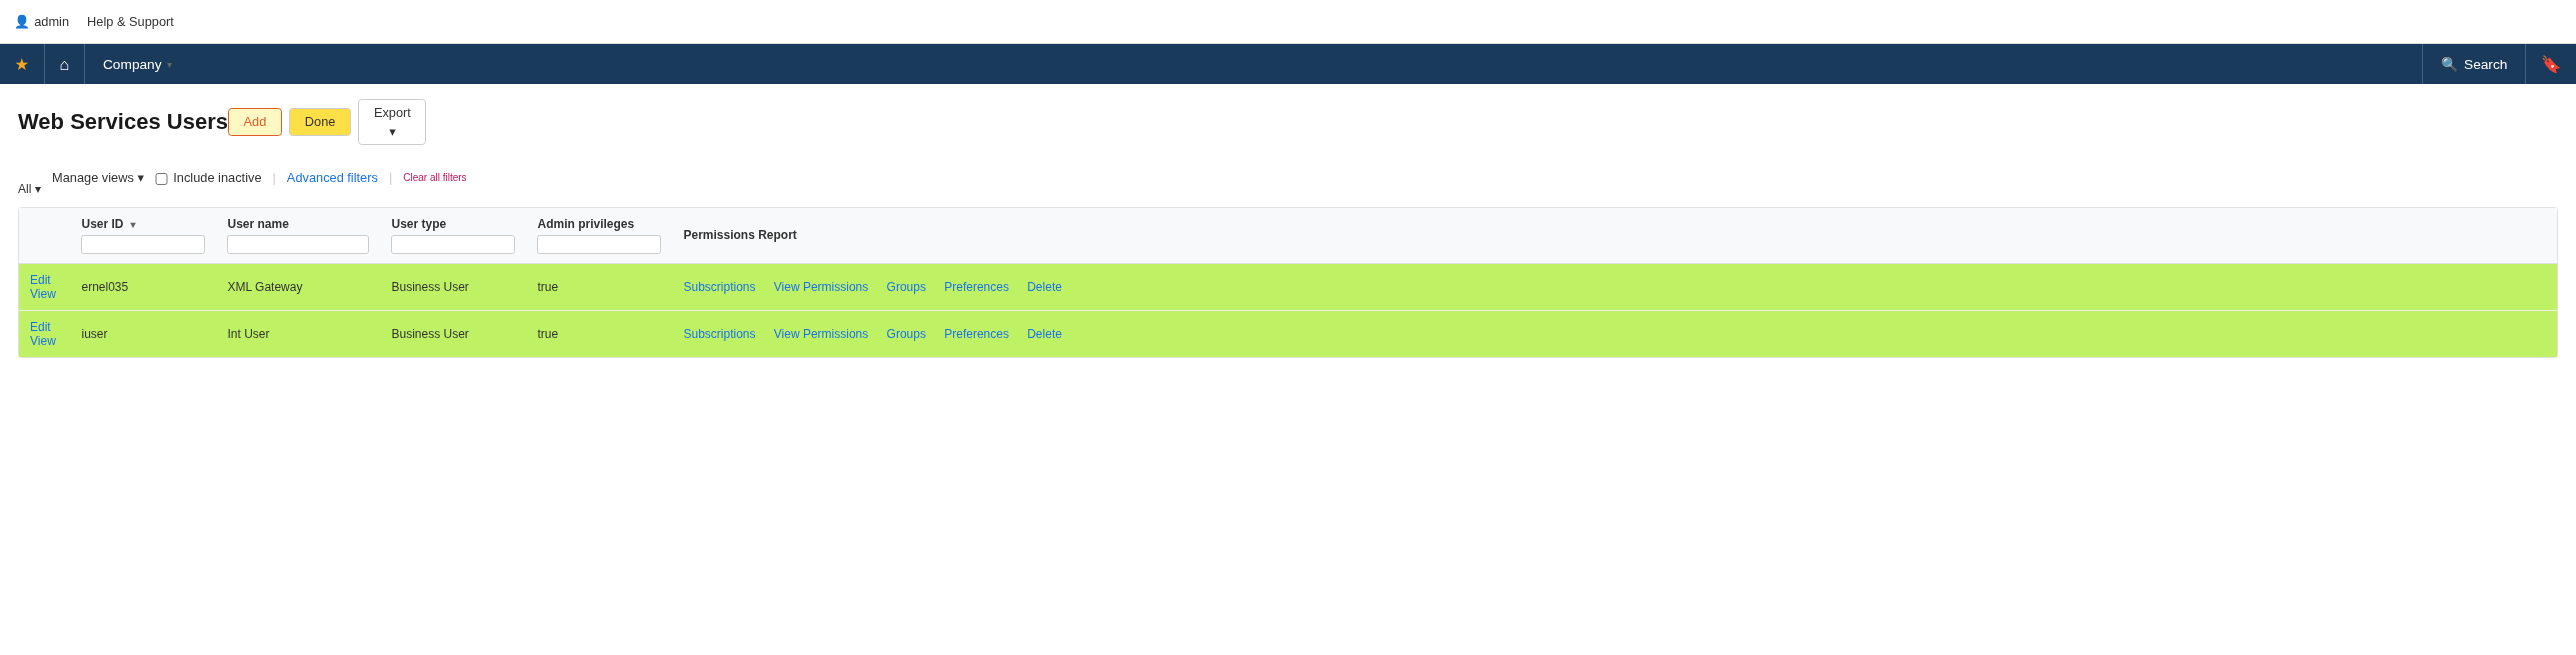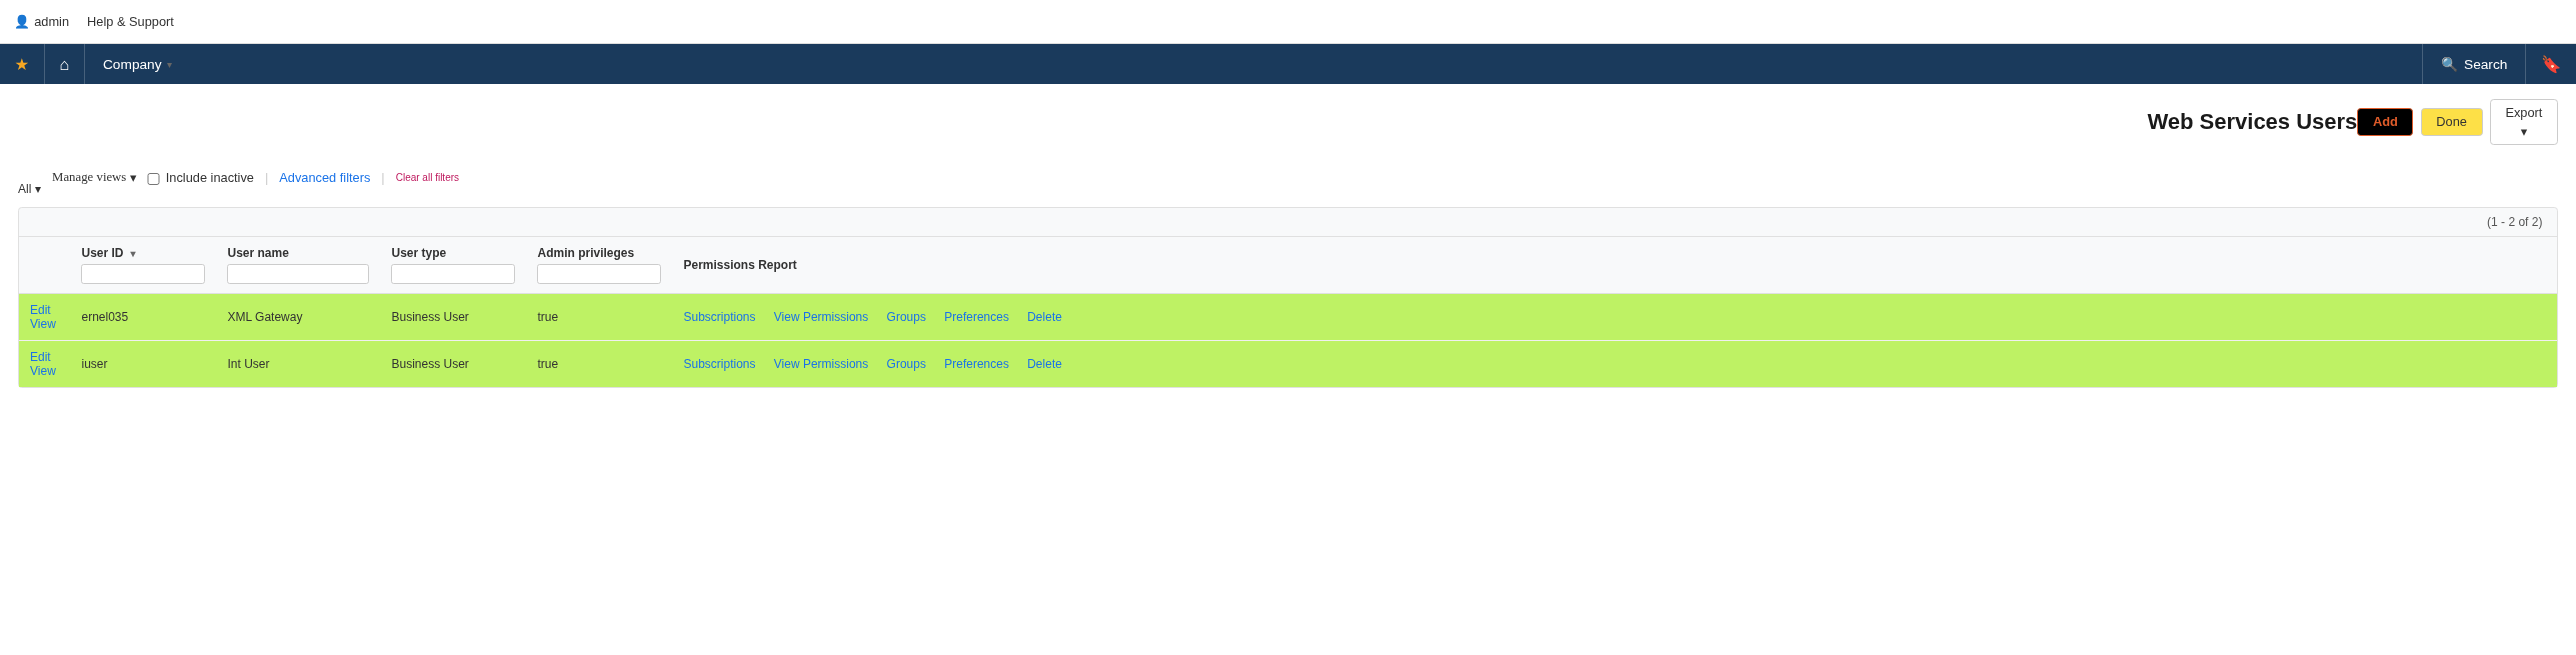--- a/index.html
+++ b/index.html
@@ -29,32 +29,32 @@
     .nav-home { color: #fff; font-size: 16.4px; padding: 0 14.6px; cursor: pointer; display: flex; align-items: center; height: 100%; border-left: 0.9px solid rgba(255,255,255,0.2); border-right: 0.9px solid rgba(255,255,255,0.2); }
     .nav-company { display: flex; align-items: center; gap: 5.5px; padding: 0 18px; color: #fff; font-size: 13.7px; cursor: pointer; height: 100%; }
     .nav-right { display: flex; align-items: center; height: 100%; }
     .nav-search { display: flex; align-items: center; gap: 5.5px; color: #fff; font-size: 13.7px; padding: 0 18px; cursor: pointer; height: 100%; border-left: 0.9px solid rgba(255,255,255,0.2); }
     .nav-bookmark { color: #fff; font-size: 16.4px; padding: 0 14.6px; cursor: pointer; display: flex; align-items: center; height: 100%; border-left: 0.9px solid rgba(255,255,255,0.2); }
 
     
     .page-content { padding: 14.6px 18px; }
 
     
-    .page-header { display: flex; align-items: center; justify-content: flex-end; margin-bottom: 14.6px; }
+    .page-header { display: flex; align-items: center; justify-content: flex-start; margin-bottom: 14.6px; }
     .page-title { font-size: 22px; font-weight: 600; color: #1a1a1a; }
     .page-actions { display: flex; align-items: center; gap: 7.3px; }
     .btn { padding: 5.5px 14.6px; border-radius: 3.7px; font-size: 12.8px; cursor: pointer; border: 0.9px solid #ccc; background: #fff; color: #333; }
-    .btn-add { border: 1.8px solid #e05c2a; color: #e05c2a; background: #000000; font-weight: 700; }
+    .btn-add { border: 1.8px solid #e05c2a; color: #e05c2a; background: #fef9c3; font-weight: 400; }
     .btn-done { border: 0.9px solid #ccc; background: #fde047; color: #333; }
     .btn-export { display: flex; align-items: center; gap: 3.7px; border: 0.9px solid #ccc; background: #fff; color: #333; flex-direction: column; }
 
     
     .filter-bar { display: flex; align-items: center; gap: 11px; margin-bottom: 11px; }
     .filter-all { display: flex; align-items: center; gap: 3.7px; font-size: 12px; font-weight: 500; cursor: pointer; margin-top: 22px; }
-    .manage-views { display: flex; align-items: center; gap: 3.7px; font-size: 12.8px; cursor: pointer; font-family: Liberation Serif, serif; }
+    .manage-views { display: flex; align-items: center; gap: 3.7px; font-size: 12.8px; cursor: pointer; }
     .include-inactive { display: flex; align-items: flex-end; gap: 5.5px; font-size: 12.8px; color: #333; }
     .include-inactive input[type="checkbox"] { width: 12.8px; height: 12.8px; }
     .filter-separator { color: #ccc; }
     .advanced-filters { color: #1a73e8; font-size: 12.8px; cursor: pointer; text-decoration: none; }
     .clear-filters { color: #be185d; font-size: 10px; cursor: pointer; text-decoration: none; }
 
     
     .table-container { border: 0.9px solid #e0e0e0; border-radius: 3.7px; background: #f8f9fa; }
     .table-info-bar { display: flex; justify-content: flex-end; padding: 7.3px 14.6px; font-size: 12px; color: #555; border-bottom: 0.9px solid #e0e0e0; }
 
@@ -142,21 +142,20 @@
       <input type="checkbox" style="">
       <span>Include inactive</span>
     </label>
     <span class="filter-separator">|</span>
     <a class="advanced-filters">Advanced filters</a>
     <span class="filter-separator">|</span>
     <a class="clear-filters">Clear all filters</a>
   </div>
 
   <div class="table-container">
-    <div class="table-info-bar">(1 - 2 of 2)</div>
     <table class="data-table">
       <thead>
         <tr>
           <th class="col-checkbox"></th>
           <th class="col-userid">
             <div>
               <span>User ID</span>
               <span class="sort-indicator">▾</span>
             </div>
             <div class="col-filter">

